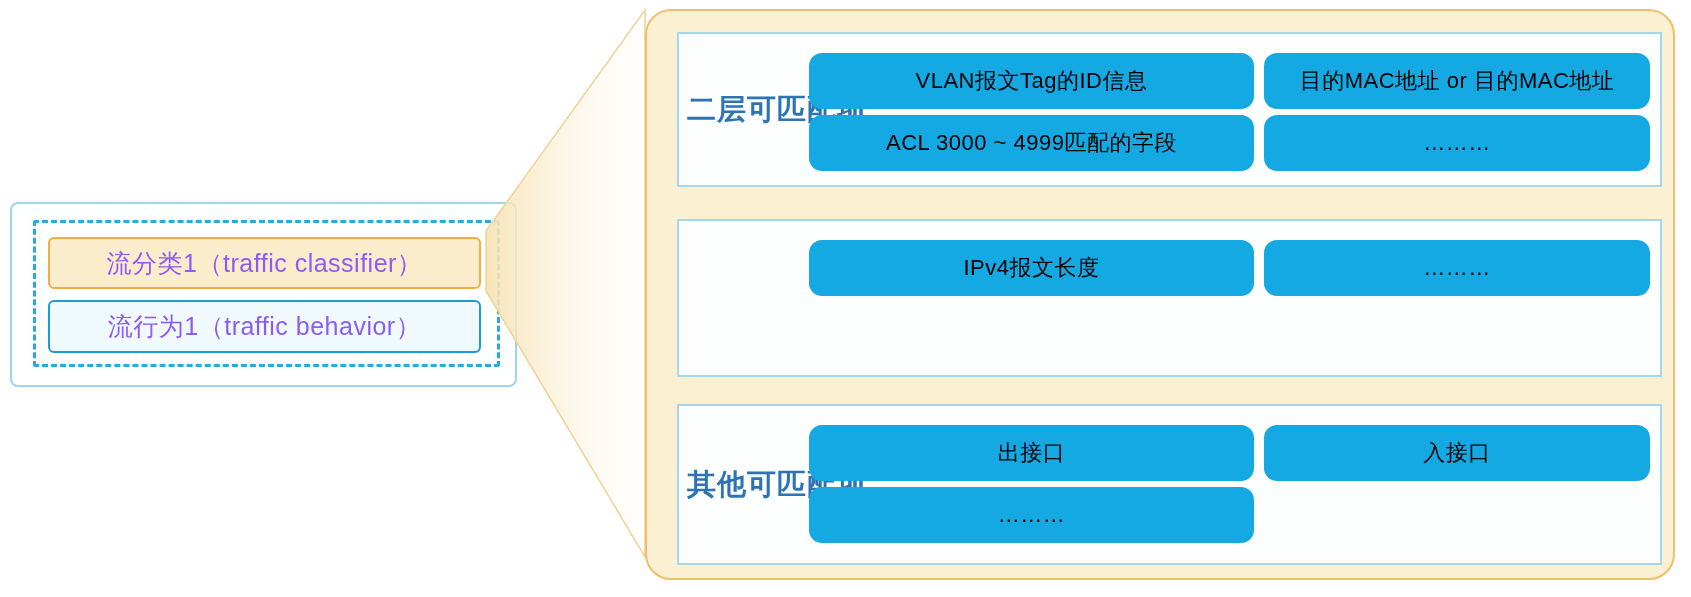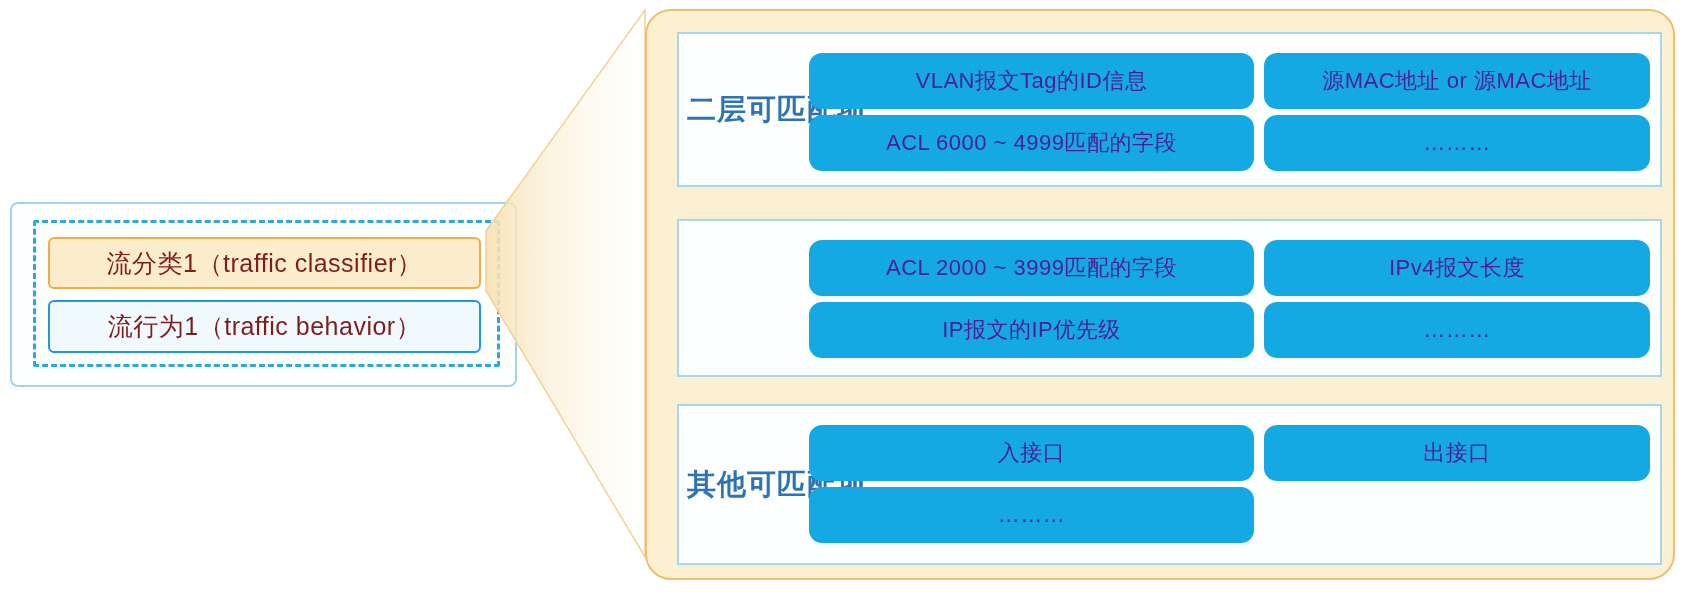--- a/index.html
+++ b/index.html
@@ -11,21 +11,21 @@
     position:absolute;left:10px;top:202px;width:507px;height:185px;
     border:2px solid #A0D4EE;border-radius:8px;background:#FEFFFF;box-sizing:border-box;
   }
   .dashed-box{
     position:absolute;left:33px;top:220px;width:467px;height:147px;
     border:3px dashed #2BA7E2;border-radius:3px;box-sizing:border-box;
   }
   .flow-chip{
     position:absolute;left:48px;width:433px;box-sizing:border-box;
     display:flex;align-items:center;justify-content:center;
-    font-size:25px;color:#7f1d1d;letter-spacing:0.5px;
+    font-size:25px;color:#8b5cf6;letter-spacing:0.5px;
   }
   .chip-classifier{
     top:237px;height:52px;background:#FBEDCB;border:2px solid #F2AC44;border-radius:6px;
   }
   .chip-behavior{
     top:300px;height:53px;background:#F0F9FE;border:2.5px solid #1B9BD8;border-radius:6px;
   }
 
   
   .funnel-svg{position:absolute;left:470px;top:0;}
@@ -48,21 +48,21 @@
     font-size:29px;font-weight:700;color:#2E74B5;letter-spacing:1px;
   }
   .chips-grid{
     position:absolute;left:130px;top:19px;
     display:grid;grid-template-columns:445px 386px;grid-auto-rows:56px;
     column-gap:10px;row-gap:6px;
   }
   .item-chip{
     background:#14A9E3;border-radius:13px;
     display:flex;align-items:center;justify-content:center;
-    font-size:22px;color:#4c1d95;letter-spacing:0.5px;
+    font-size:22px;color:#000000;letter-spacing:0.5px;
   }
 </style>
 </head>
 <body>
 
 <div id="canvas">
 
   <div class="outer-box"></div>
   <div class="dashed-box"></div>
   <div class="flow-chip chip-classifier">
@@ -82,38 +82,36 @@
     </defs>
     <polygon points="16,231 175,10 175,557 16,291" fill="url(#funnel-grad)" stroke="#F0D296" stroke-width="1.5"></polygon>
   </svg>
 
   <div class="match-panel">
 
     <div class="match-section sec-0">
       <div class="section-label">二层可匹配项</div>
       <div class="chips-grid">
         <div class="item-chip">VLAN报文Tag的ID信息</div>
-        <div class="item-chip">源MAC地址 or 源MAC地址</div>
-        <div class="item-chip">ACL 6000 ~ 4999匹配的字段</div>
+        <div class="item-chip">目的MAC地址 or 目的MAC地址</div>
+        <div class="item-chip">ACL 3000 ~ 4999匹配的字段</div>
         <div class="item-chip">………</div>
       </div>
     </div>
 
     <div class="match-section sec-1">
       <div class="chips-grid">
-        <div class="item-chip">ACL 2000 ~ 3999匹配的字段</div>
         <div class="item-chip">IPv4报文长度</div>
-        <div class="item-chip">IP报文的IP优先级</div>
         <div class="item-chip">………</div>
       </div>
     </div>
 
     <div class="match-section sec-2">
       <div class="section-label">其他可匹配项</div>
       <div class="chips-grid">
+        <div class="item-chip">出接口</div>
         <div class="item-chip">入接口</div>
-        <div class="item-chip">出接口</div>
         <div class="item-chip">………</div>
       </div>
     </div>
 
   </div>
 </div>
 
 </body></html>

